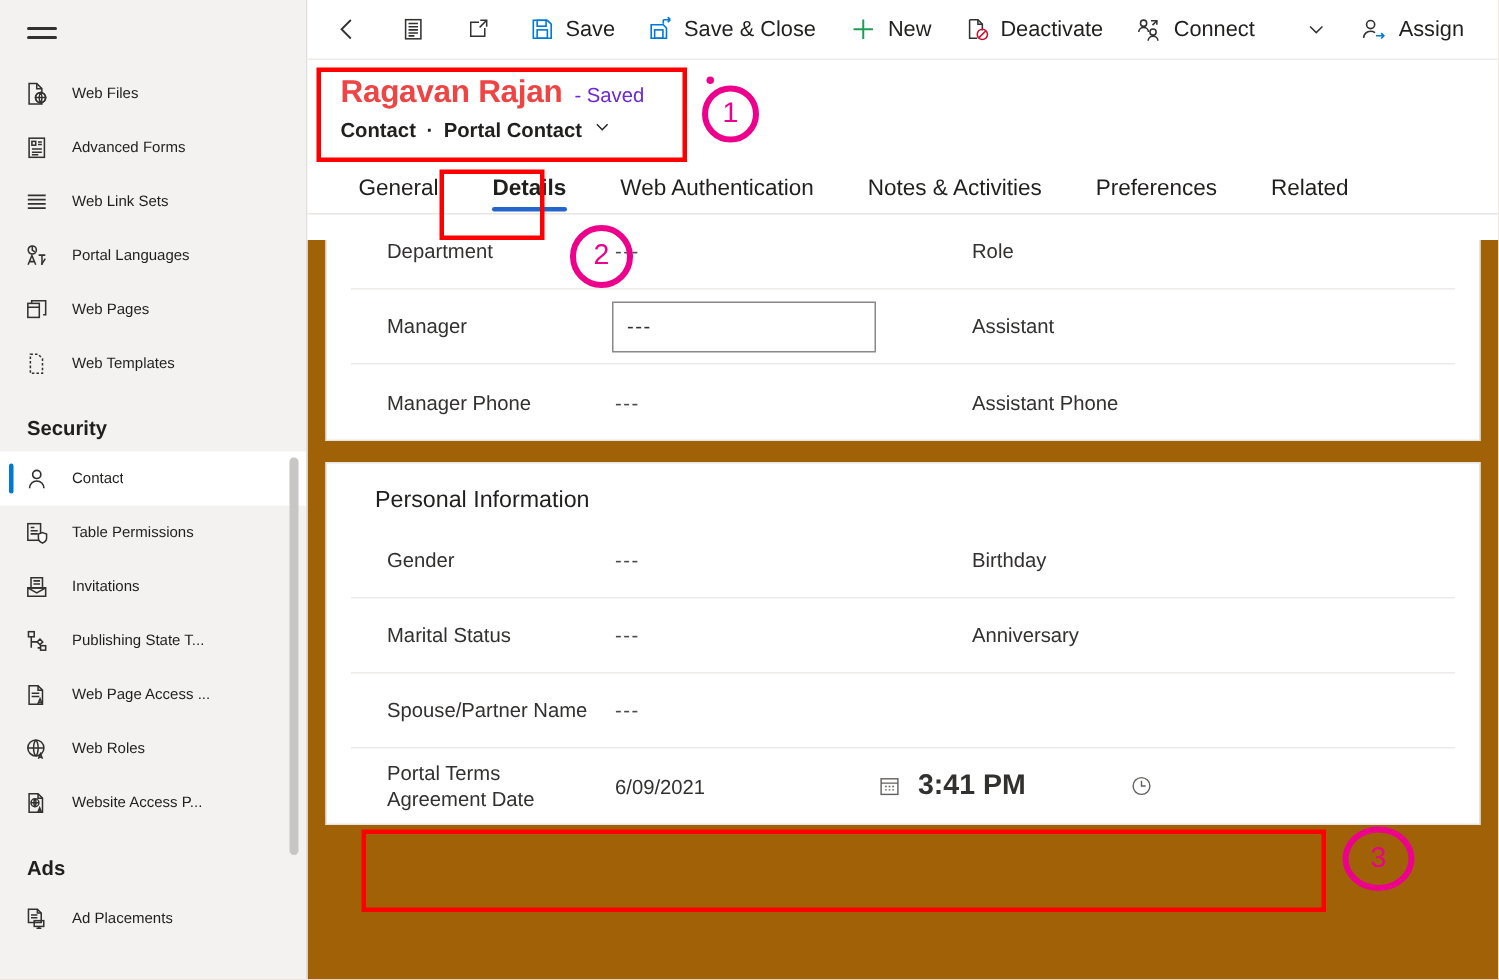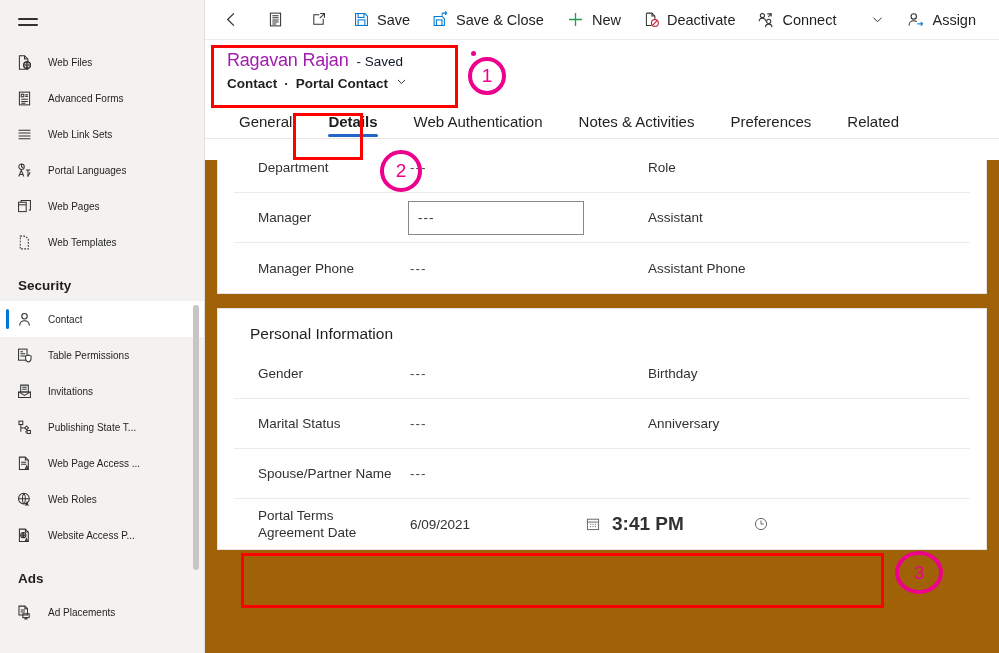--- a/index.html
+++ b/index.html
@@ -78,23 +78,23 @@
   }
   .cmd .gl { display:flex; align-items:center; justify-content:center; }
   .cmd-sep { width: 1px; height: 26px; background:#e1dfdd; margin: 0 2px; }
   .cmd-div { width: 1px; height: 22px; background:#c8c6c4; margin: 0 6px; }
 
   
   .rec-header { position: relative; padding: 10px 0 0 22px; }
   .rec-title-box { display:inline-block; }
   .rec-title-line { display:flex; align-items: baseline; gap: 8px; }
   .rec-title {
-    font-size: 18px; font-weight: 400; color: #a21caf; letter-spacing: -0.2px;
-  }
-  .rec-saved { font-size: 13.5px; color: #0f172a; }
+    font-size: 21px; font-weight: 700; color: #ef4444; letter-spacing: -0.2px;
+  }
+  .rec-saved { font-size: 13.5px; color: #6d28d9; }
   .rec-sub { display:flex; align-items:center; gap:7px; margin-top: 4px; }
   .rec-sub span { font-size: 13.5px; color: #201f1e; font-weight:600; }
   .rec-dot { font-size: 13px; color:#605e5c; }
 
   
   .tabs { display:flex; align-items:flex-end; gap: 12px; padding-left: 22px; margin-top: 9px; height: 38px; }
   .tab {
     position: relative; padding: 0 12px 9px 12px; cursor: pointer;
     font-size: 15px; color: #201f1e; white-space: nowrap;
   }

